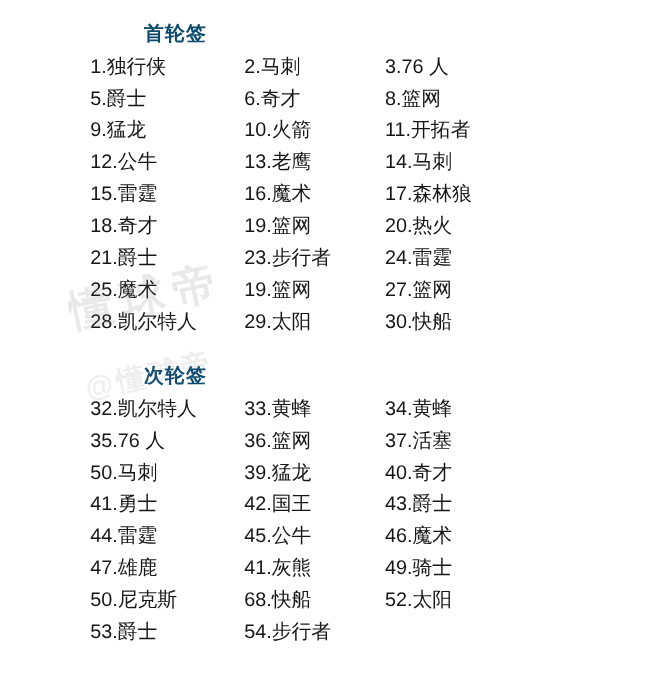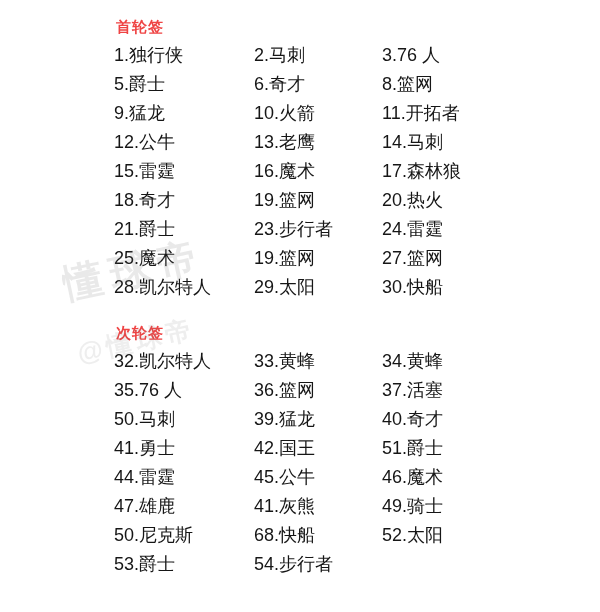--- a/index.html
+++ b/index.html
@@ -16,39 +16,38 @@
     overflow: hidden;
   }
   .page {
     position: relative;
     width: 600px;
     height: 612px;
     box-sizing: border-box;
     padding: 18px 60px 10px 60px;
   }
   .section-title {
-    color: #ef4444;
+    color: #0c4a6e;
     font-weight: bold;
-    font-size: 15px;
+    font-size: 18px;
     letter-spacing: 1px;
-    margin: 0 0 4px 56px;
+    margin: 0 0 4px 71px;
   }
   .pick-grid {
     display: grid;
     grid-template-columns: 122px 110px 110px;
     row-gap: 0px;
     column-gap: 18px;
     margin-left: 22px;
   }
   .pick {
     font-size: 18px;
     line-height: 29px;
     white-space: nowrap;
     color: #161616;
-    margin-left: 32px;
   }
   .spacer {
     height: 22px;
   }
   
   .watermark {
     position: absolute;
     left: 70px;
     top: 205px;
     width: 420px;
@@ -120,21 +119,21 @@
       <div class="pick">33.黄蜂</div>
       <div class="pick">34.黄蜂</div>
       <div class="pick">35.76 人</div>
       <div class="pick">36.篮网</div>
       <div class="pick">37.活塞</div>
       <div class="pick">50.马刺</div>
       <div class="pick">39.猛龙</div>
       <div class="pick">40.奇才</div>
       <div class="pick">41.勇士</div>
       <div class="pick">42.国王</div>
-      <div class="pick">51.爵士</div>
+      <div class="pick">43.爵士</div>
       <div class="pick">44.雷霆</div>
       <div class="pick">45.公牛</div>
       <div class="pick">46.魔术</div>
       <div class="pick">47.雄鹿</div>
       <div class="pick">41.灰熊</div>
       <div class="pick">49.骑士</div>
       <div class="pick">50.尼克斯</div>
       <div class="pick">68.快船</div>
       <div class="pick">52.太阳</div>
       <div class="pick">53.爵士</div>

